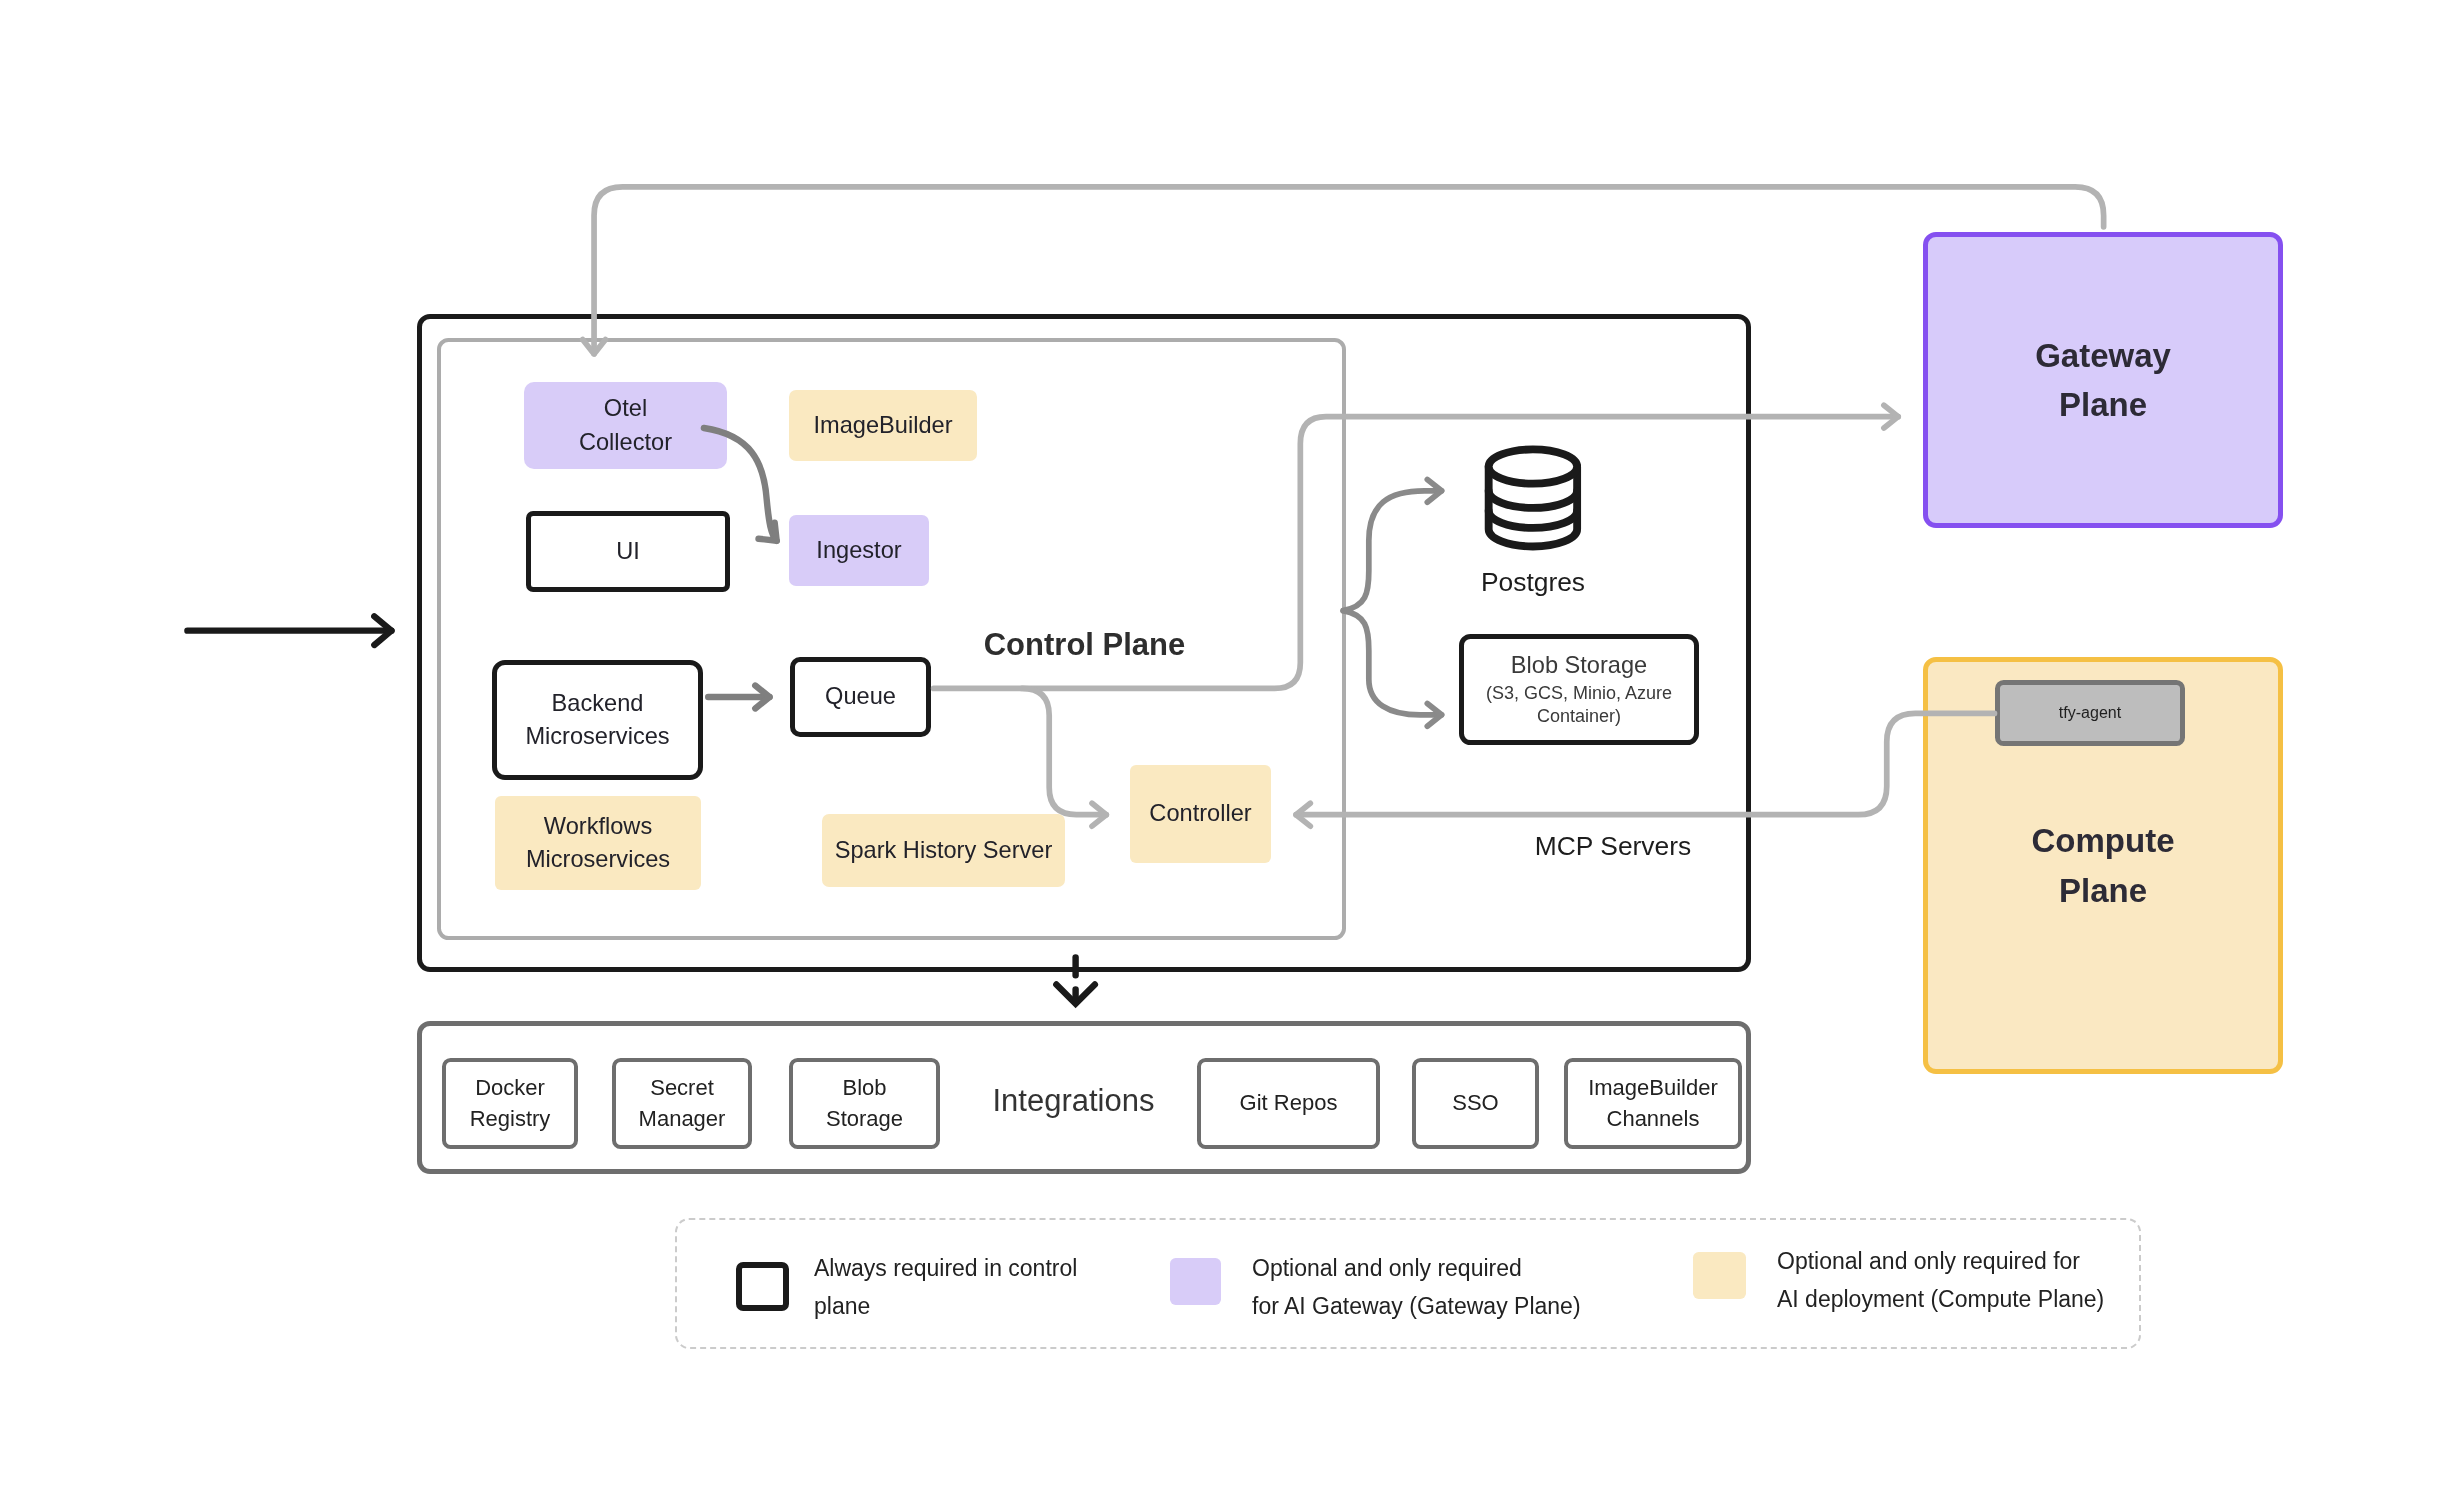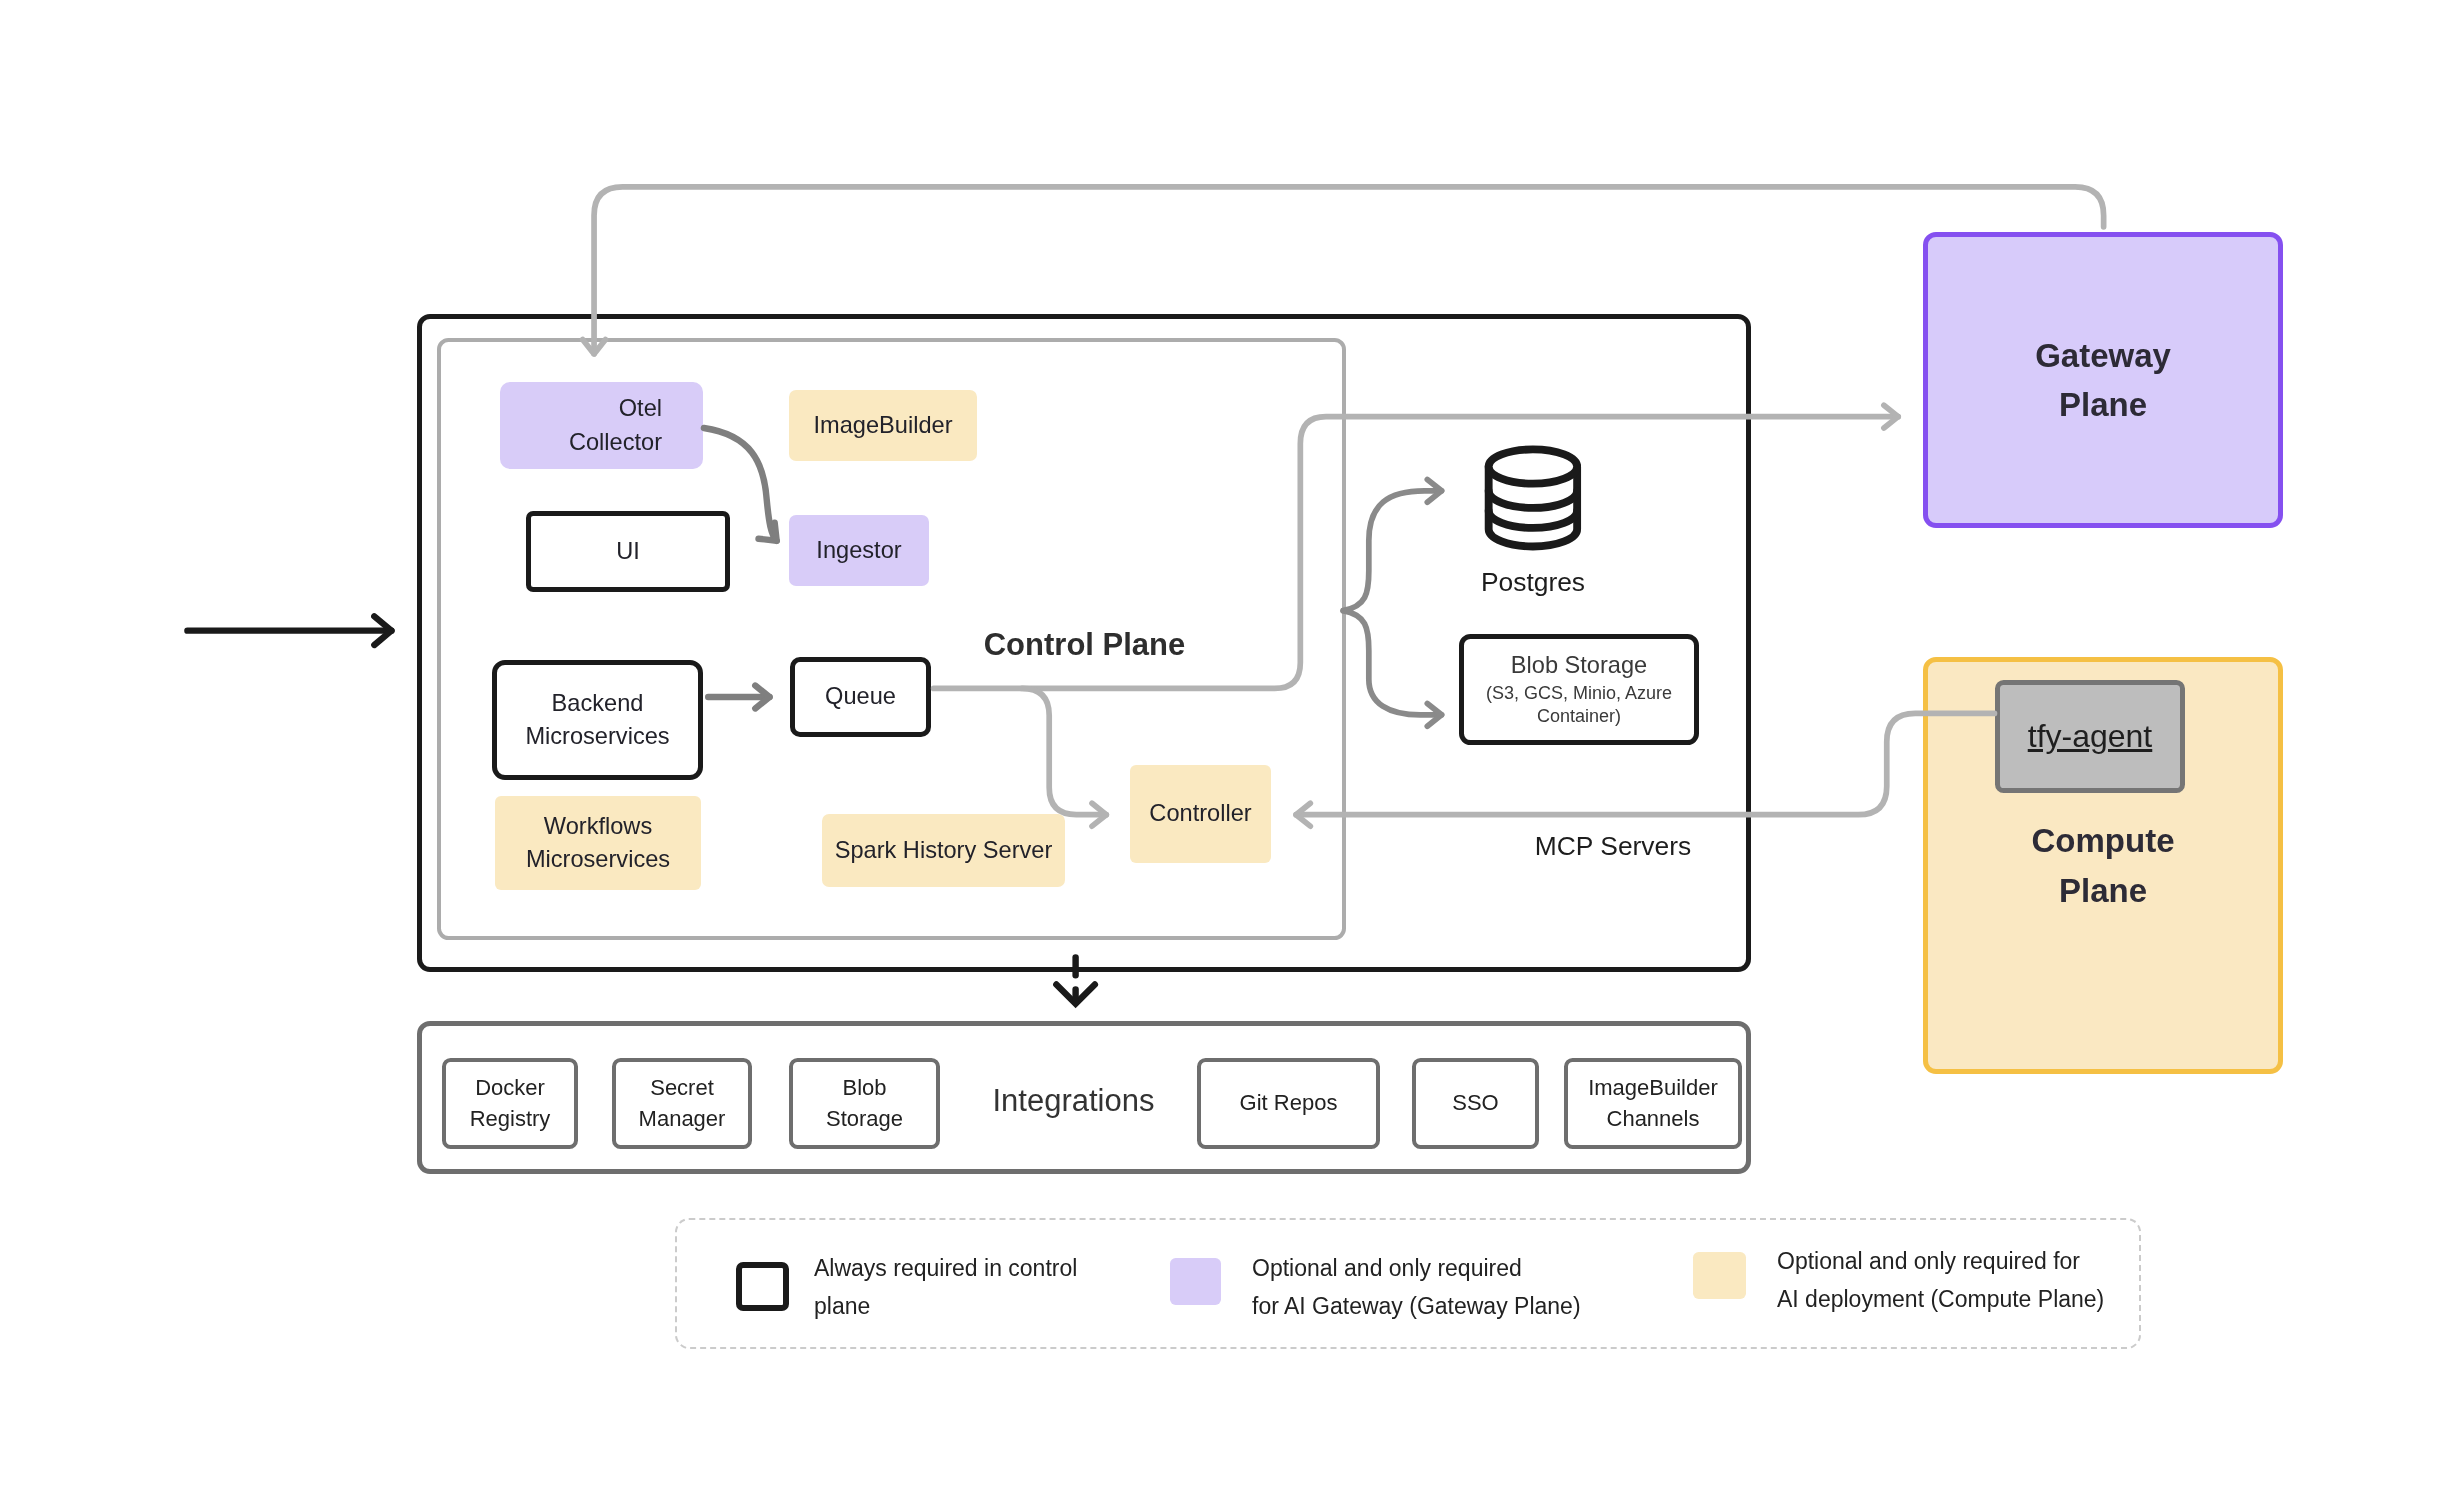--- a/index.html
+++ b/index.html
@@ -55,32 +55,32 @@
 <div class="canvas">
 
   <div class="plane" style="left:1923px;top:232px;width:360px;height:296px;background:#D7CBFA;border:5px solid #8550F0;">
     <div class="plane-inner">Gateway Plane</div>
   </div>
 
   <div class="plane" style="left:1923px;top:657px;width:360px;height:417px;background:#FAE8C2;border:5px solid #F5C044;">
     <div class="plane-inner">Compute Plane</div>
   </div>
 
-  <div class="node" style="left:1995px;top:680px;width:190px;height:113px;background:#BDBDBD;border:5px solid #757575;border-radius:8.6px;font-size:32px;color:#1f1f1f;text-decoration:underline;">
+  <div class="node" style="left:1995px;top:680px;width:190px;height:66px;background:#BDBDBD;border:5px solid #757575;border-radius:8.6px;font-size:16px;color:#1f1f1f;">
     <span>tfy-agent</span>
   </div>
 
   <div class="outer-frame"></div>
   <div class="inner-frame"></div>
 
   <div class="big-label ctrl-label" style="left:942px;top:627px;width:285px;">
     <span>Control Plane</span>
   </div>
 
-  <div class="node purple" style="left:500px;top:382px;width:203px;height:87px;text-align:right;">
+  <div class="node purple" style="left:524px;top:382px;width:203px;height:87px;">
     <span style="max-width:121px;">Otel Collector</span>
   </div>
 
   <div class="node yellow" style="left:789px;top:390px;width:188px;height:71px;border-radius:7.1px;">
     <span>ImageBuilder</span>
   </div>
 
   <div class="node outlined" style="left:498px;top:511px;width:204px;height:81px;border-radius:7.1px;">
     <span>UI</span>
   </div>

